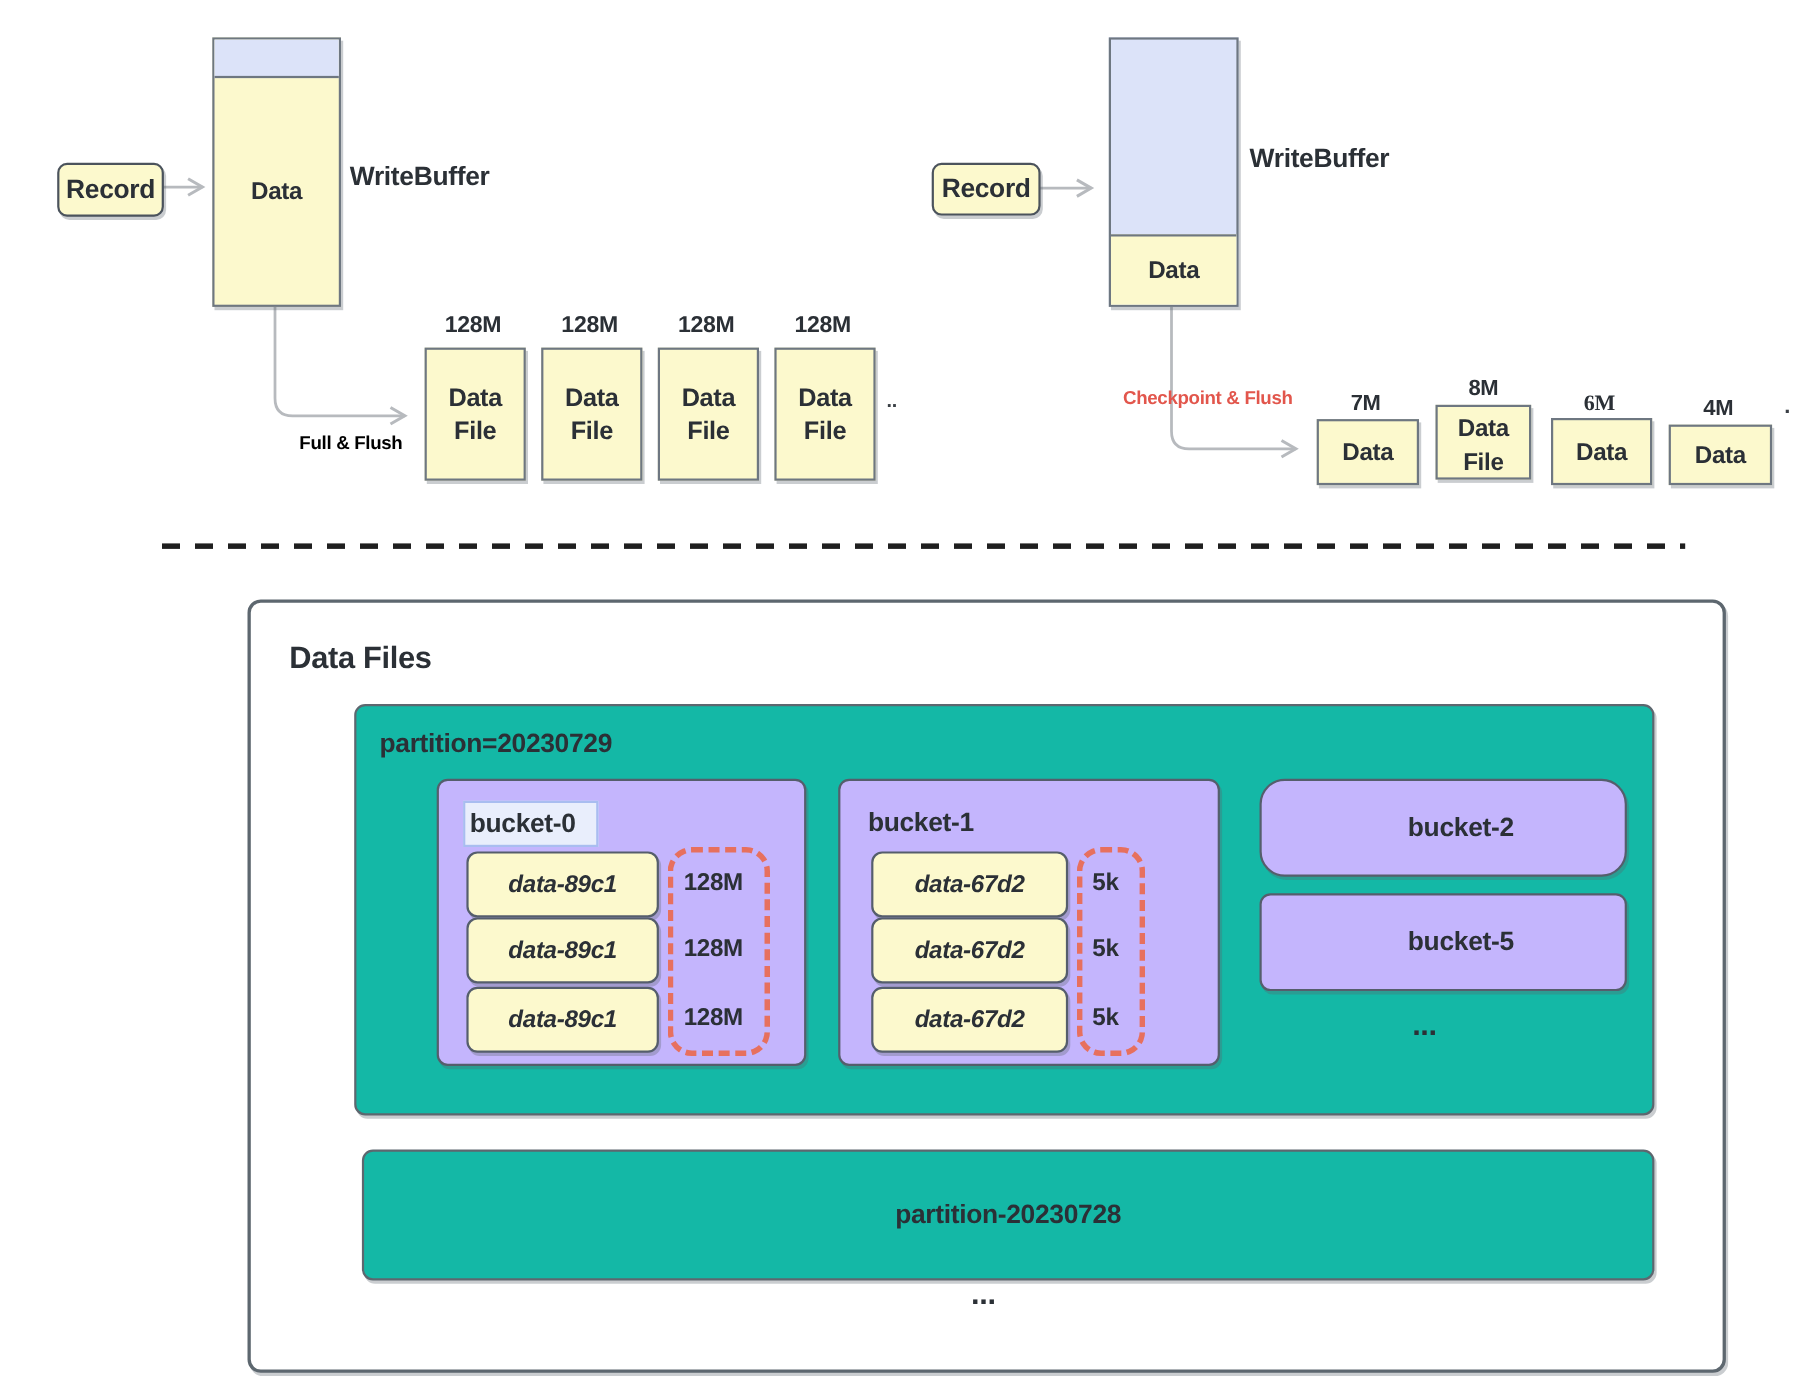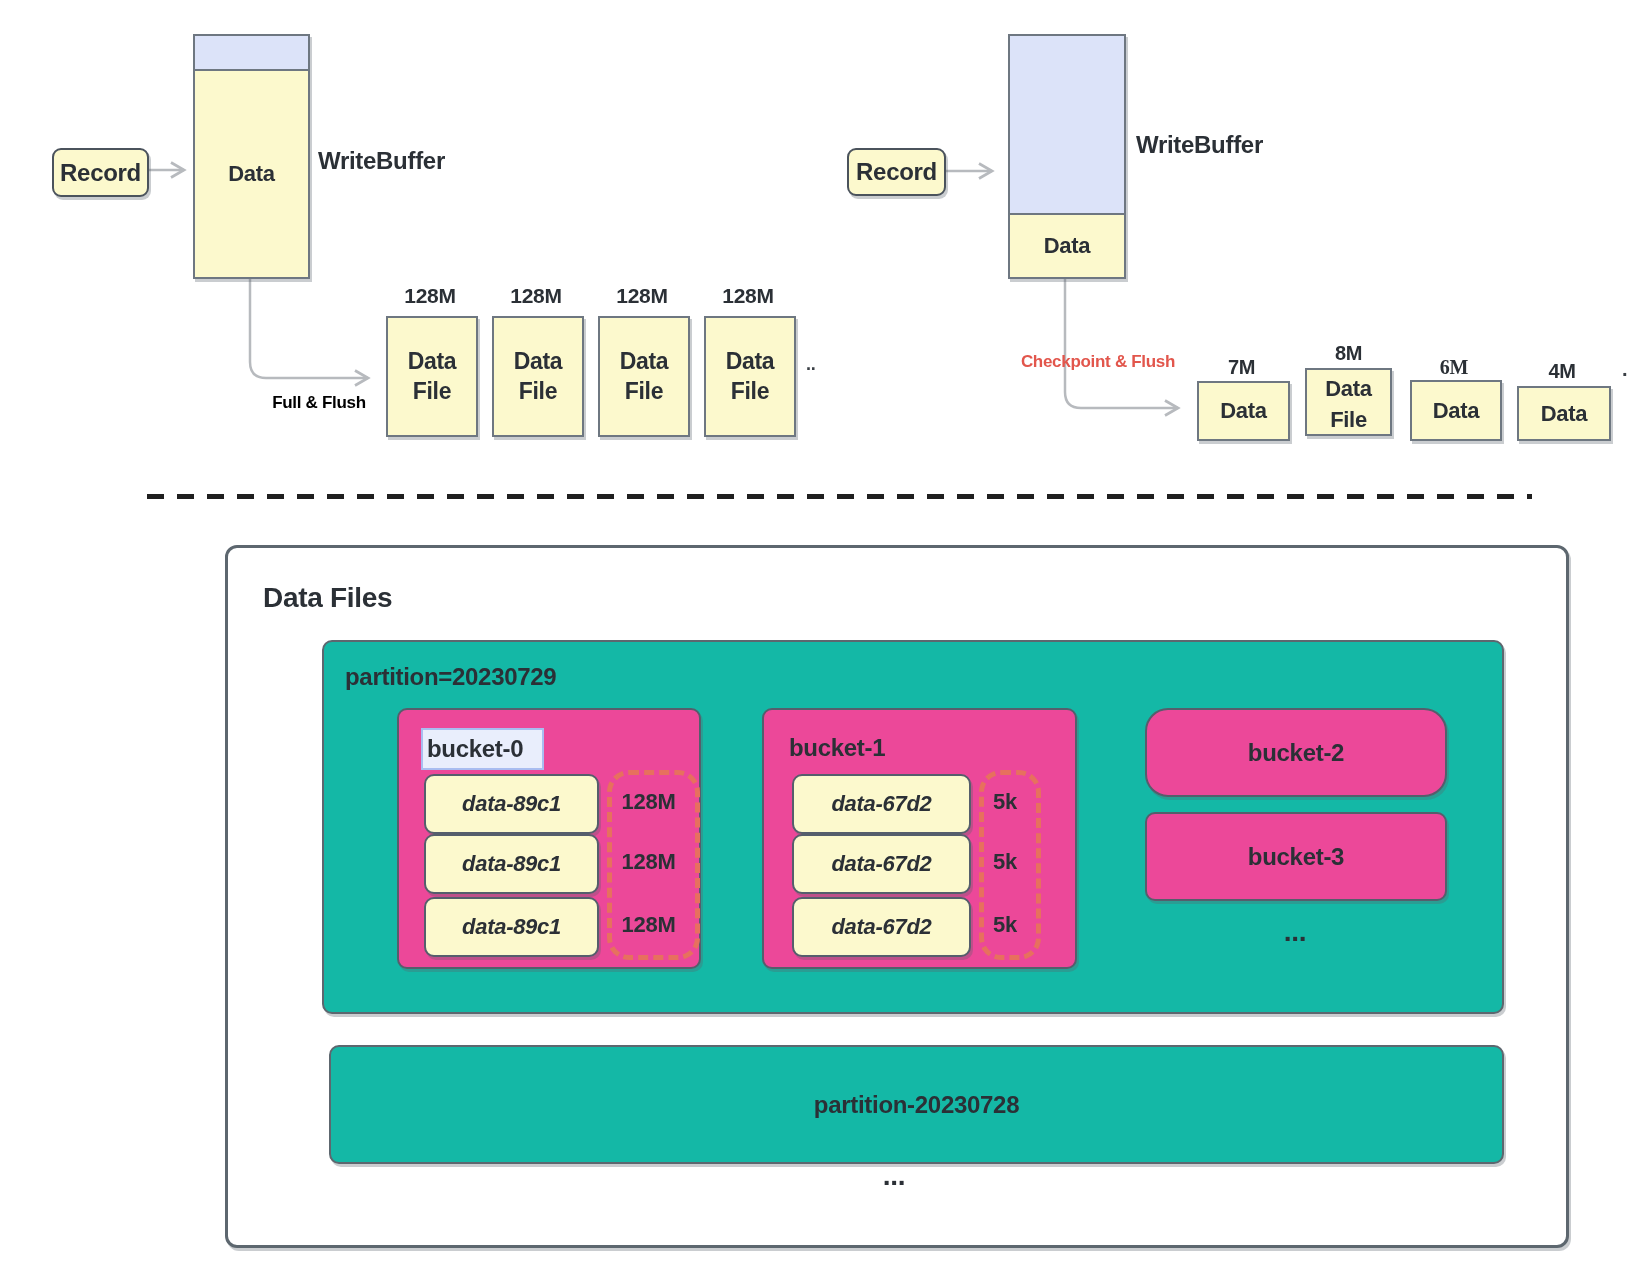--- a/index.html
+++ b/index.html
@@ -52,21 +52,21 @@
   #dashline{left:147px;top:494px;width:1385px;height:5px;
     background:repeating-linear-gradient(90deg,#1f1f1f 0 17px,transparent 17px 30px);}
 
   
   #outer{left:225px;top:545px;width:1338px;height:697px;background:#ffffff;
     border:3px solid #5d676f;border-radius:12px;}
   #df-title{left:263px;top:582px;font-size:28px;}
   #green1{left:322px;top:640px;width:1178px;height:370px;border:2.5px solid #5d676f;}
   #p1-label{left:345px;top:663px;font-size:24px;}
 
-  .bucket{background:#ec4899;border:2.5px solid #555e6c;border-radius:10px;}
+  .bucket{background:#c4b5fd;border:2.5px solid #555e6c;border-radius:10px;padding-left:32px;}
   #bucket0{left:397px;top:708px;width:300px;height:257px;}
   #bucket1{left:762px;top:708px;width:311px;height:257px;}
   #bucket2{left:1145px;top:708px;width:298px;height:85px;font-size:24px;border-radius:23px;}
   #bucket3{left:1145px;top:812px;width:298px;height:85px;font-size:24px;}
 
   #b0-hl{left:22px;top:18px;width:123px;height:42px;background:#e9eefc;
     border:2px solid #a9bdf0;display:flex;align-items:center;padding-left:4px;box-sizing:border-box;}
   .bucket-label{font-size:24px;}
   #b1-label{left:25px;top:24px;}
 
@@ -180,21 +180,21 @@
     <div class="abs datafile b1-file row0 center shadow">data-67d2</div>
     <div class="abs datafile b1-file row1 center shadow">data-67d2</div>
     <div class="abs datafile b1-file row2 center shadow">data-67d2</div>
     <div id="b1-red" class="abs redrect"></div>
     <div class="abs sizelbl b1-size row0 center">5k</div>
     <div class="abs sizelbl b1-size row1 center">5k</div>
     <div class="abs sizelbl b1-size row2 center">5k</div>
   </div>
 
   <div id="bucket2" class="abs bucket center shadow">bucket-2</div>
-  <div id="bucket3" class="abs bucket center shadow">bucket-3</div>
+  <div id="bucket3" class="abs bucket center shadow">bucket-5</div>
 
   <div id="p1-more" class="abs">...</div>
 
   <div id="green2" class="abs green rounded center shadow">partition-20230728</div>
 
   <div id="bottom-more" class="abs">...</div>
 
 </div>
 
 </body></html>

